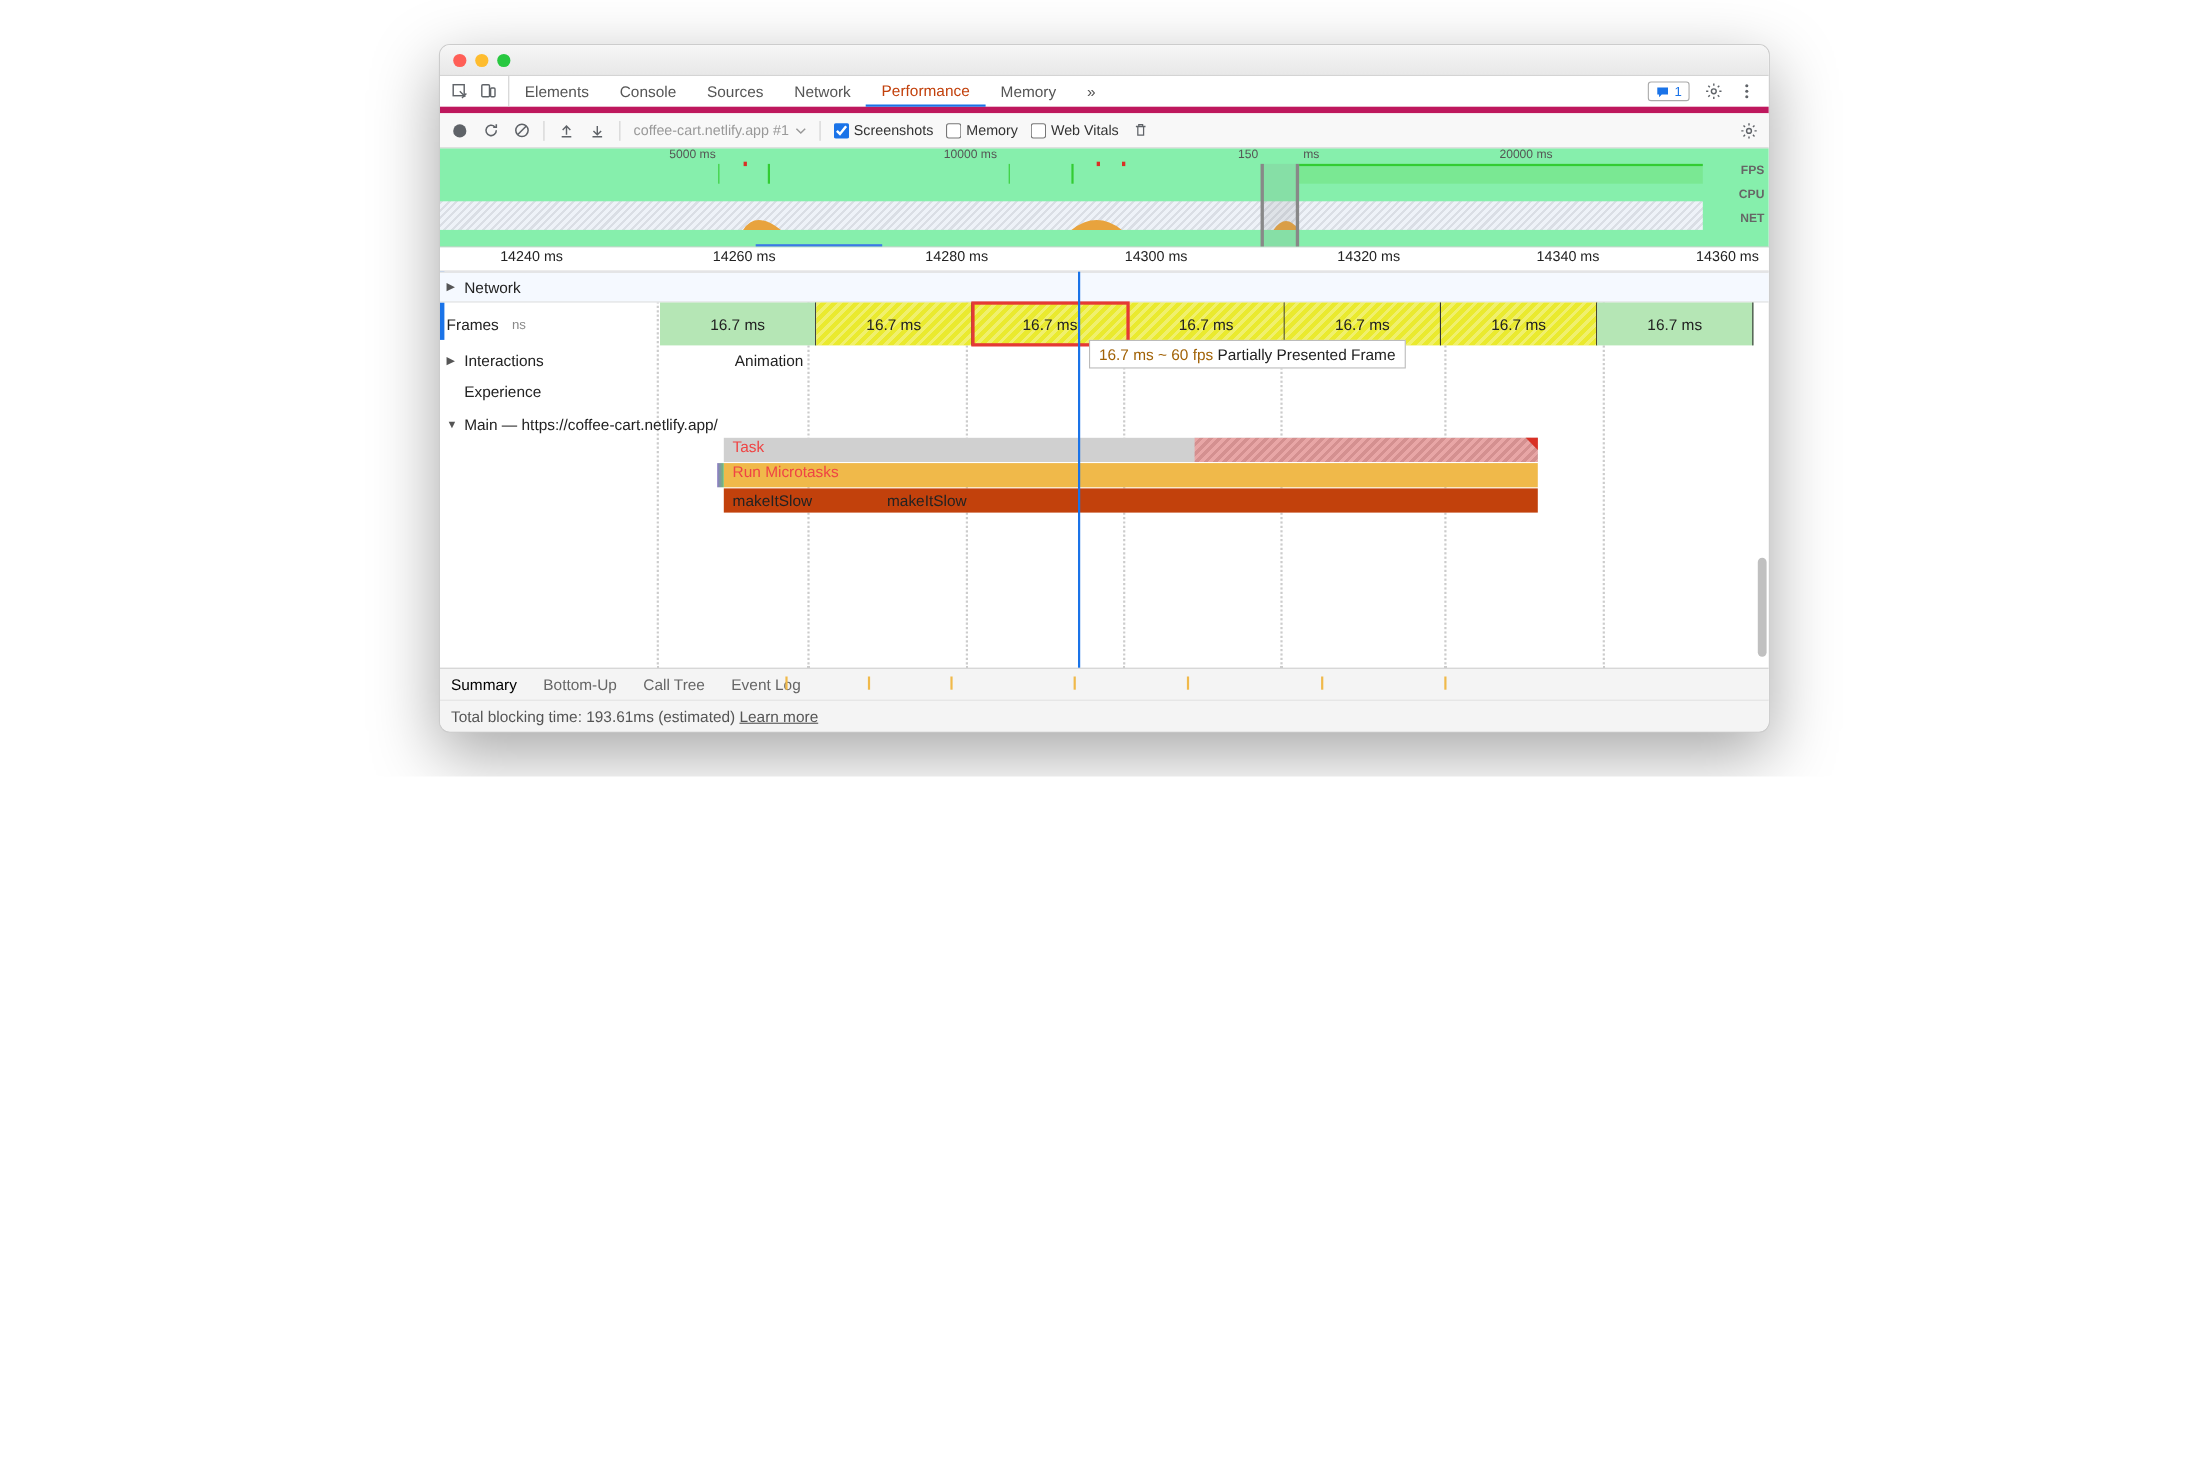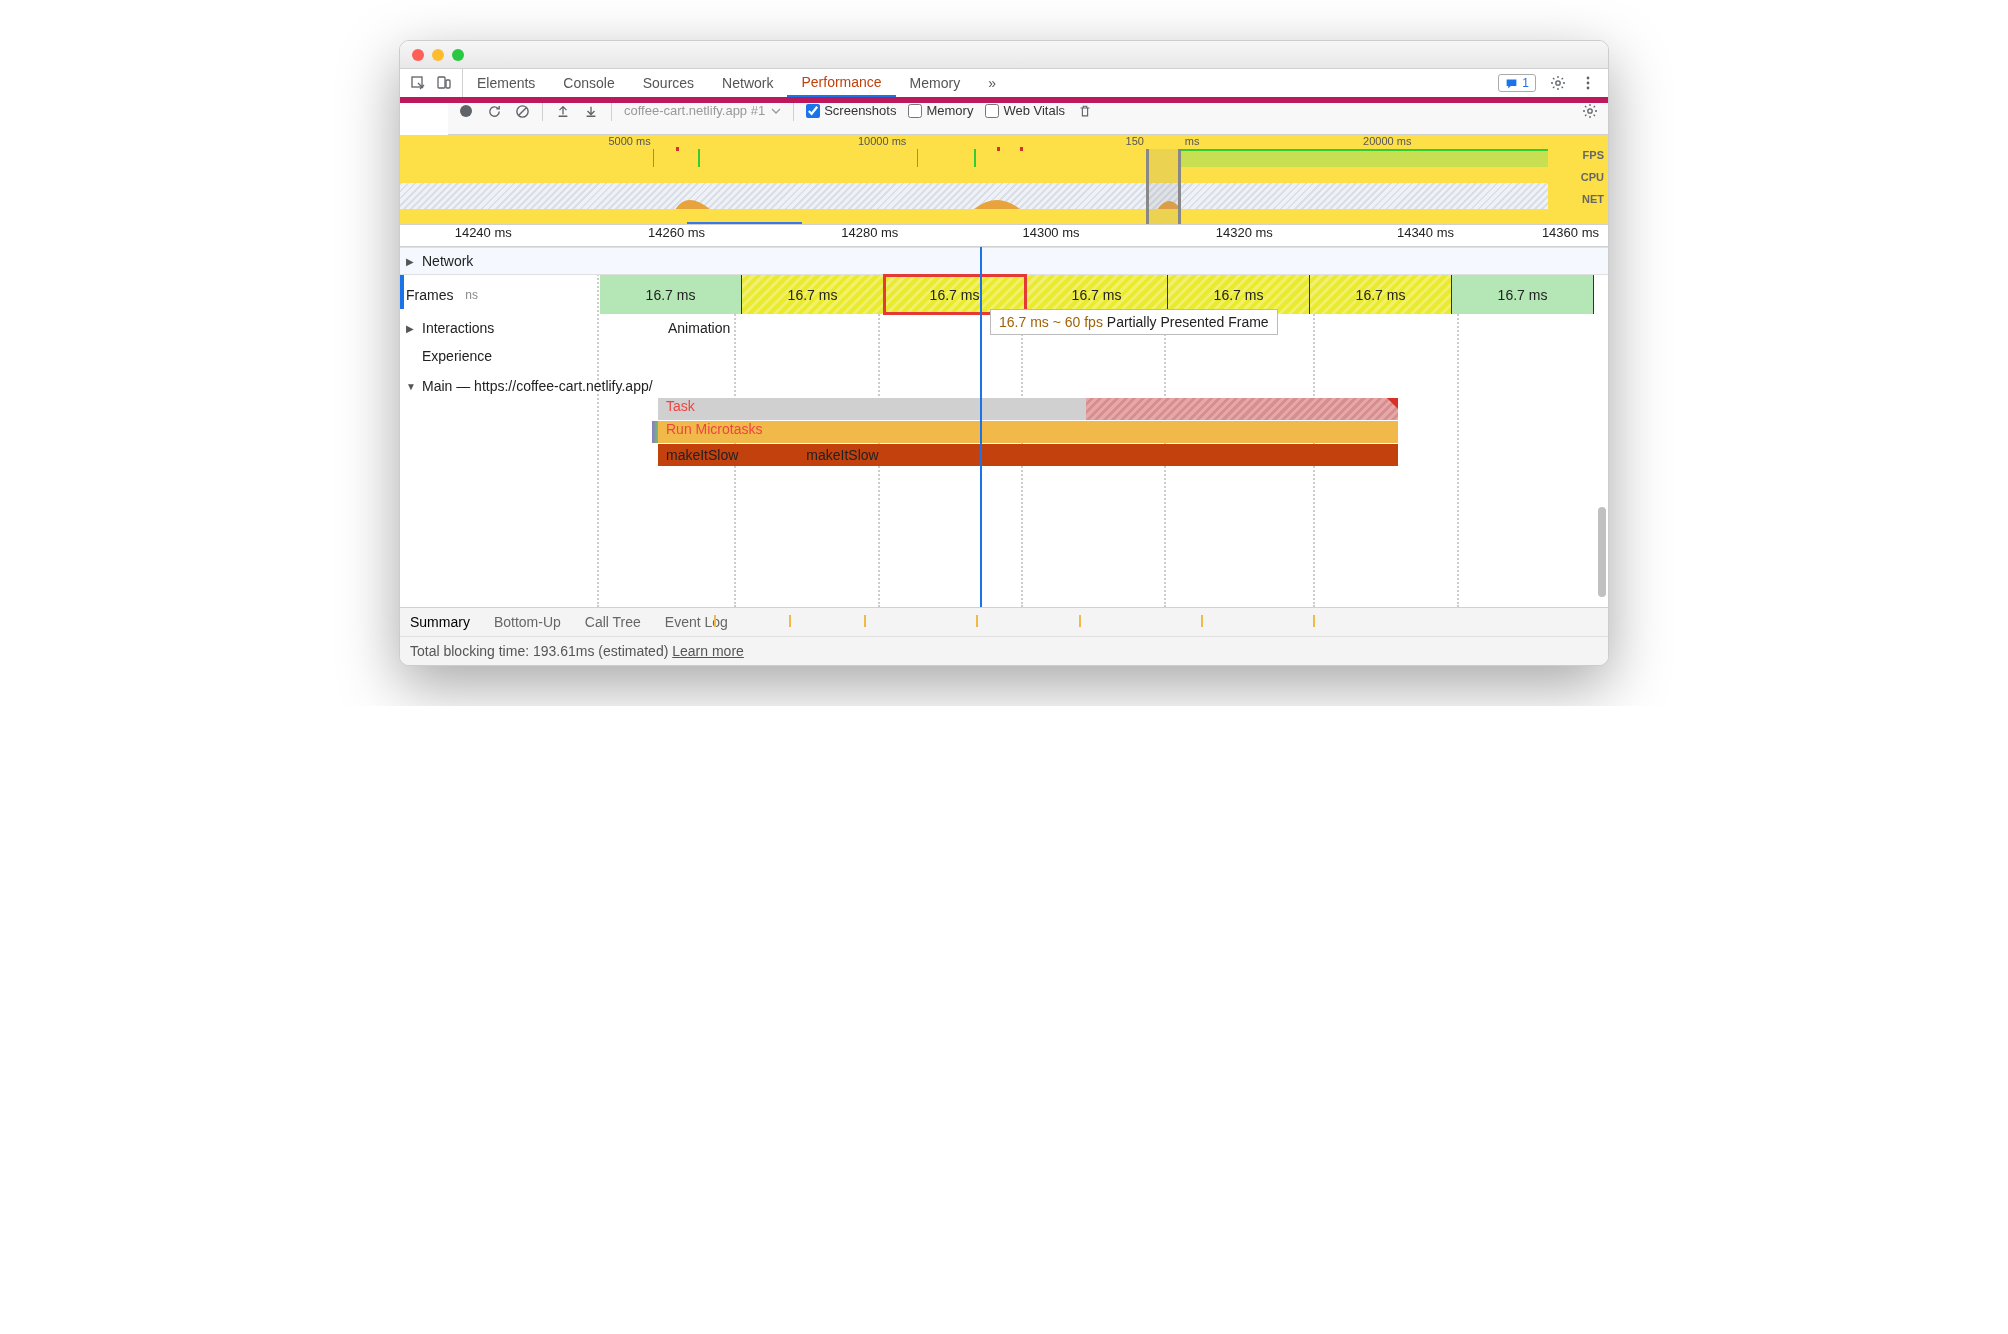--- a/index.html
+++ b/index.html
@@ -11,26 +11,26 @@
 .traffic .r { background:#ff5f57;} .traffic .y{background:#febc2e;} .traffic .g{background:#28c840;}
 .title { position:absolute; left:0; right:0; text-align:center; font-size:13px; font-weight:600; color:#333; }
 .maintabs { display:flex; align-items:center; height:34px; border-bottom:6px solid #be185d; font-size:14px; color:#555;justify-content:space-between; }
 .maintabs .left-icons{ display:flex; align-items:center; gap:10px; padding:0 10px; border-right:1px solid #d0d0d0; height:100%; }
 .maintabs .tabs { display:flex; height:100%; }
 .maintabs .tab { display:flex; align-items:center; padding:0 14px; cursor:pointer; }
 .maintabs .tab.active { color:#c2410c; border-bottom:2px solid #1a73e8; }
 .maintabs .right { margin-left:auto; display:flex; align-items:center; gap:14px; padding-right:12px; }
 .issue-badge { display:flex; align-items:center; gap:4px; border:1px solid #aaa; border-radius:3px; padding:1px 6px; font-size:12px; color:#1a73e8; }
 .icon { width:16px; height:16px; display:inline-flex; align-items:center; justify-content:center; color:#5f6368; }
-.toolbar2 { display:flex; align-items:flex-start; height:32px; border-bottom:1px solid #d0d0d0; padding:0 10px; gap:12px; font-size:13px; color:#333; background:#f8f8f8;margin-left:48px; }
+.toolbar2 { display:flex; align-items:center; height:32px; border-bottom:1px solid #d0d0d0; padding:0 10px; gap:12px; font-size:13px; color:#333; background:#f8f8f8; }
 .vdiv { width:1px; height:18px; background:#d0d0d0; }
 .toolbar2 .select { color:#999; display:flex; align-items:center; gap:6px; }
 .toolbar2 label { display:flex; align-items:center; gap:4px; }
 input[type=checkbox]{ width:14px; height:14px; accent-color:#1a73e8; }
-.overview { position:relative; height:90px; border-bottom:1px solid #d0d0d0; background:#fde047; }
+.overview { position:relative; height:90px; border-bottom:1px solid #d0d0d0; background:#86efac; }
 .ov-ticks { position:absolute; top:0; left:0; right:60px; height:14px; font-size:11px; color:#555; }
 .ov-ticks span{ position:absolute; transform:translateX(-50%); }
 .ov-labels { position:absolute; right:4px; top:14px; font-size:11px; font-weight:700; color:#666; text-align:right; }
 .ov-labels div{ margin-bottom:10px; }
 .ov-body { position:absolute; left:0; right:60px; top:14px; bottom:0; }
 .ov-fps-bars{ position:absolute; top:0; height:18px; left:0; right:0; }
 .ov-cpu{ position:absolute; top:34px; height:26px; left:0; right:0; background:repeating-linear-gradient(135deg,#dadee5,#dadee5 2px,#eef2f8 2px,#eef2f8 5px); }
 .ov-net{ position:absolute; bottom:0; height:2px; left:25%; width:10%; background:#3b78e7; }
 .ov-sel{ position:absolute; top:0; bottom:0; left:65%; width:3%; border-left:3px solid #888; border-right:3px solid #888; background:rgba(136,136,136,0.15); }
 .ruler { display:flex; height:22px; border-bottom:1px solid #d0d0d0; font-size:13px; color:#222; position:relative; background:#fff; }

